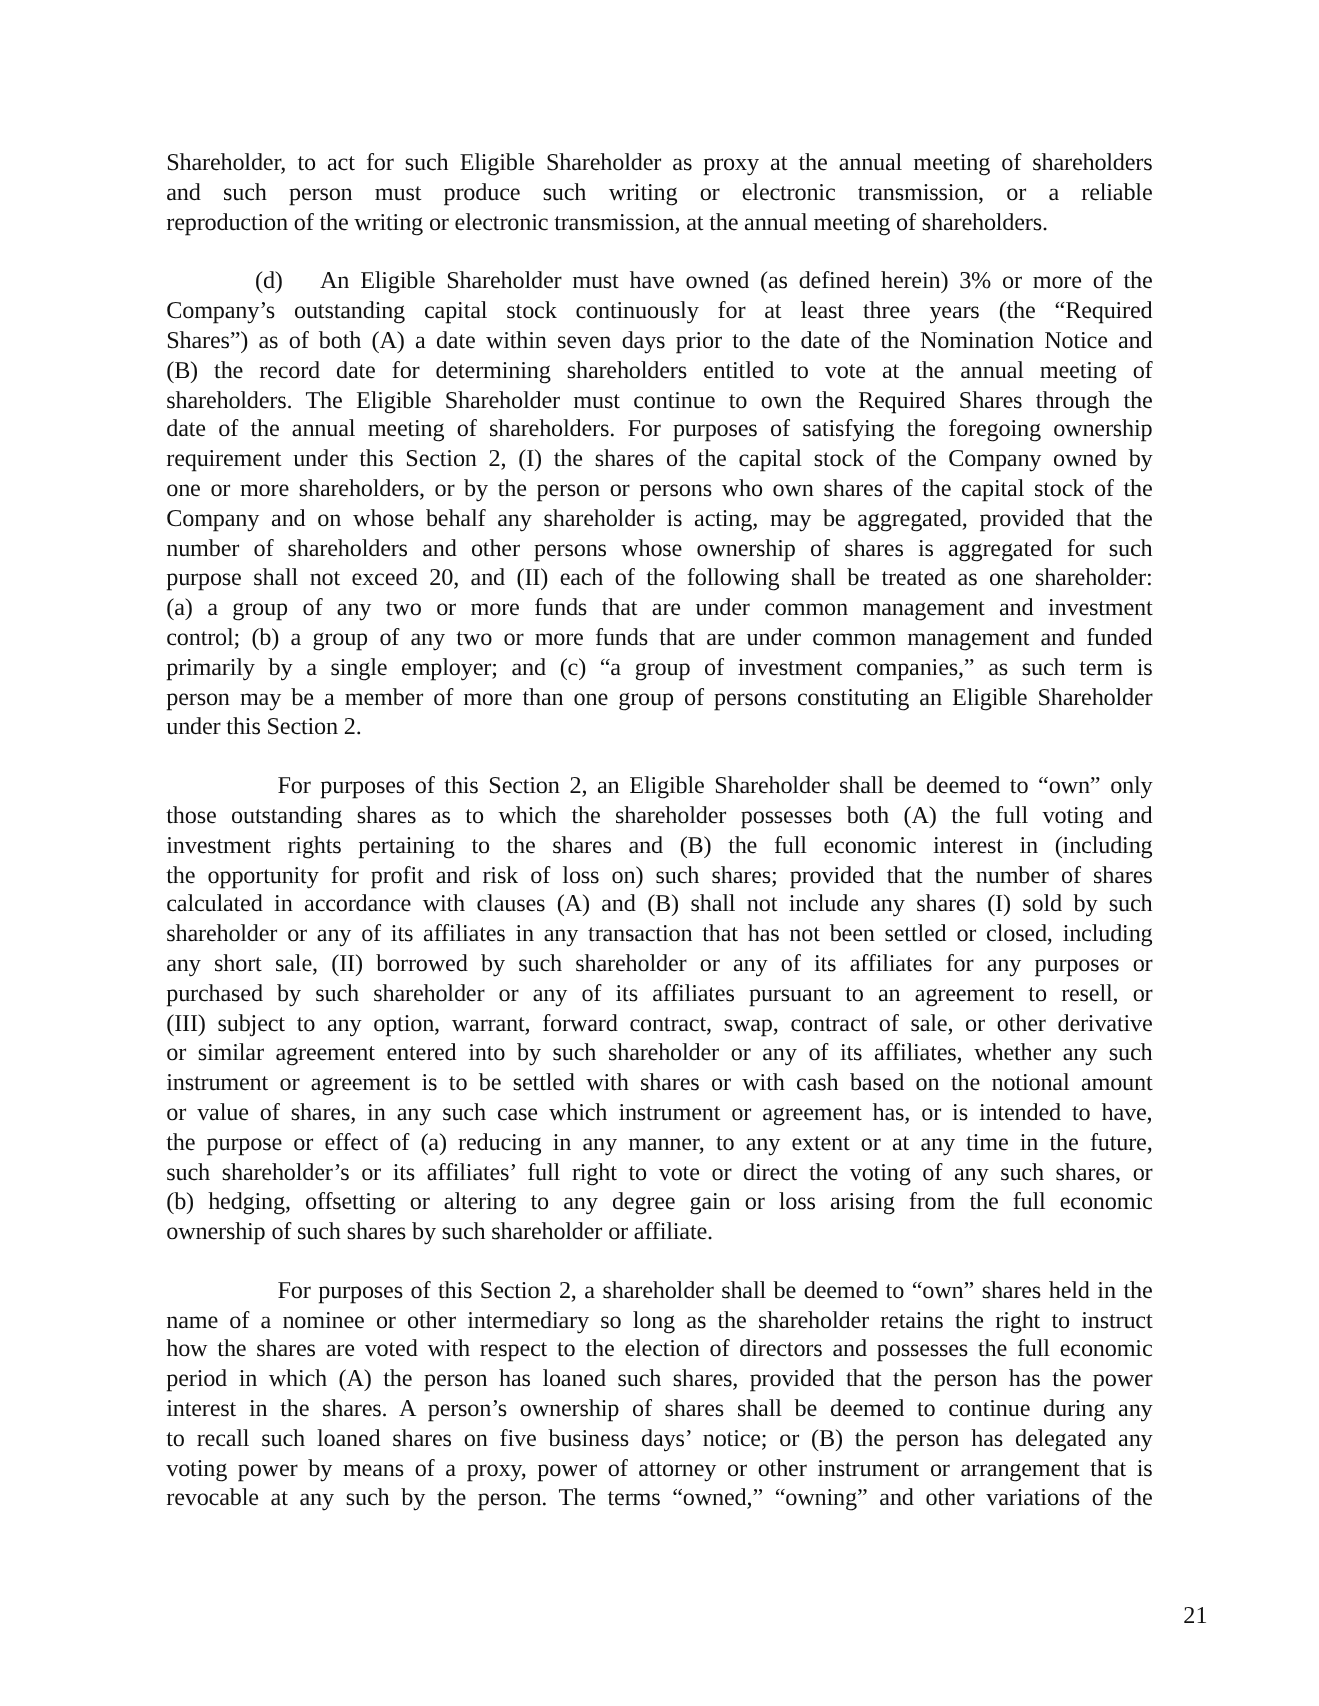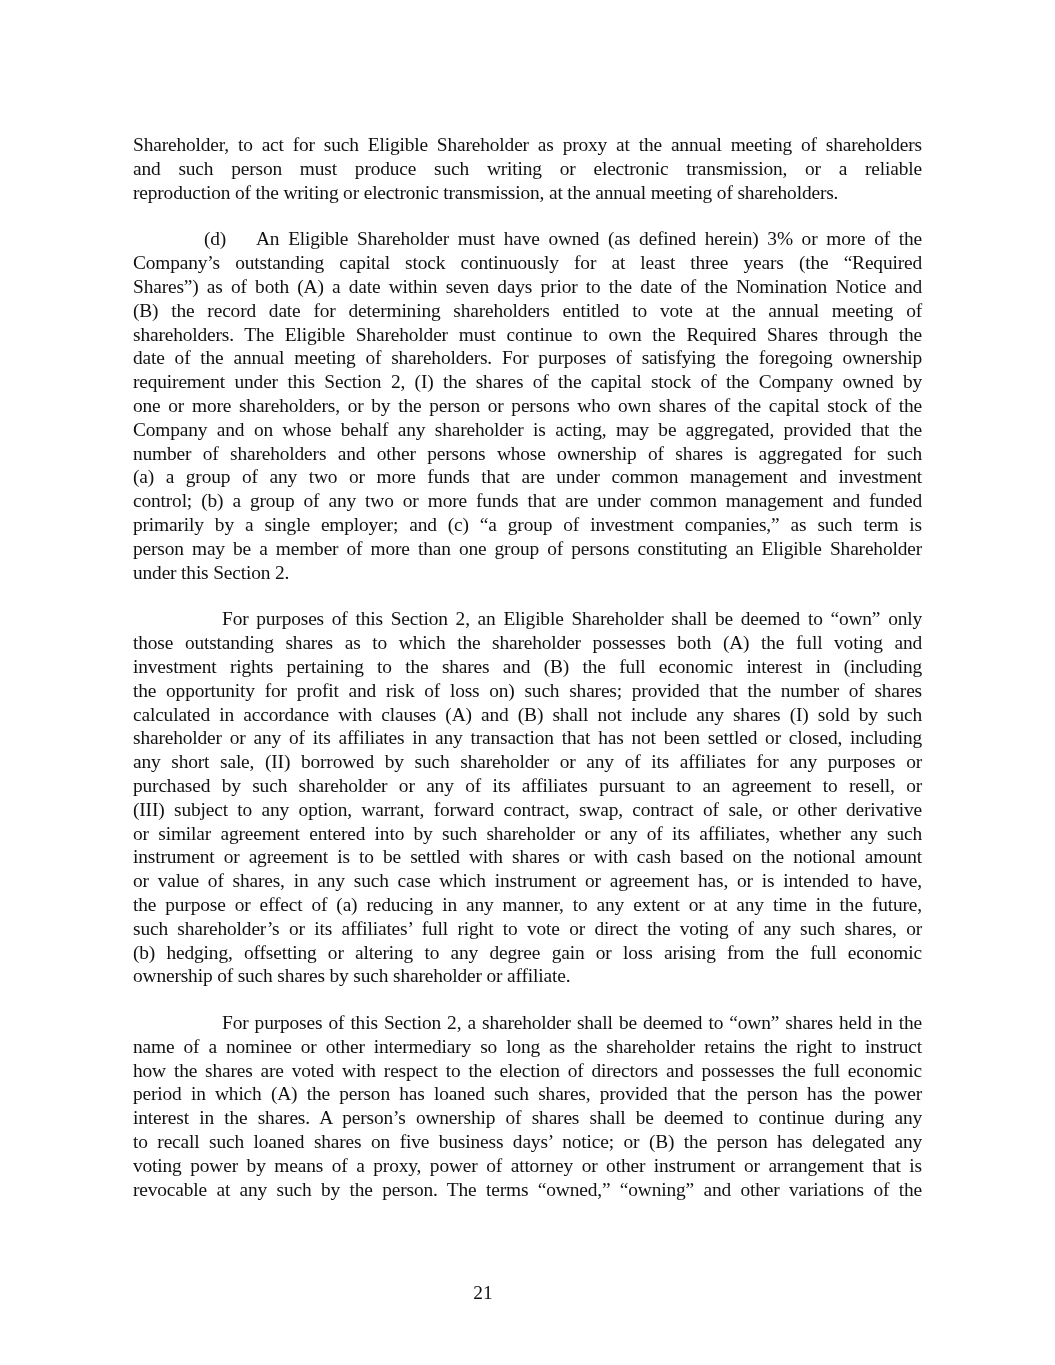--- a/index.html
+++ b/index.html
@@ -11,21 +11,21 @@
       width: 1055px;
       height: 1365px;
       position: relative;
       overflow: hidden;
       font-family: "Liberation Serif", "DejaVu Serif", serif;
       color: #111111;
     }
     .page {
       position: absolute;
       left: 133px;
-      top: 133px;
+      top: 119px;
       width: 789px;
     }
     .para {
       margin: 0 0 23px 0;
     }
     .line {
       display: block;
       font-size: 19.4px;
       line-height: 23.8px;
       height: 23.8px;
@@ -45,21 +45,21 @@
     }
     .label-d {
       display: inline-block;
       width: 52px;
     }
     .page-number {
       position: absolute;
       left: 0;
       width: 966px;
       top: 1281px;
-      text-align: center;
+      text-align: right;
       font-size: 19.4px;
       line-height: 24px;
     }
   </style>
 </head>
 <body>
 
 <div class="page">
 
   <div class="para">
@@ -72,20 +72,21 @@
     <span class="line indent-d"><span class="label-d">(d)</span><span>An Eligible Shareholder must have owned (as defined herein) 3% or more of the</span></span>
     <span class="line">Company’s outstanding capital stock continuously for at least three years (the “Required</span>
     <span class="line">Shares”) as of both (A) a date within seven days prior to the date of the Nomination Notice and</span>
     <span class="line">(B) the record date for determining shareholders entitled to vote at the annual meeting of</span>
     <span class="line">shareholders. The Eligible Shareholder must continue to own the Required Shares through the</span>
     <span class="line">date of the annual meeting of shareholders. For purposes of satisfying the foregoing ownership</span>
     <span class="line">requirement under this Section 2, (I) the shares of the capital stock of the Company owned by</span>
     <span class="line">one or more shareholders, or by the person or persons who own shares of the capital stock of the</span>
     <span class="line">Company and on whose behalf any shareholder is acting, may be aggregated, provided that the</span>
     <span class="line">number of shareholders and other persons whose ownership of shares is aggregated for such</span>
+    <span class="line">purpose shall not exceed 20, and (II) each of the following shall be treated as one shareholder:</span>
     <span class="line">(a) a group of any two or more funds that are under common management and investment</span>
     <span class="line">control; (b) a group of any two or more funds that are under common management and funded</span>
     <span class="line">primarily by a single employer; and (c) “a group of investment companies,” as such term is</span>
     <span class="line">person may be a member of more than one group of persons constituting an Eligible Shareholder</span>
     <span class="line last">under this Section 2.</span>
   </div>
 
   <div class="para">
     <span class="line indent">For purposes of this Section 2, an Eligible Shareholder shall be deemed to “own”  only</span>
     <span class="line">those outstanding shares as to which the shareholder possesses both (A) the full voting and</span>

